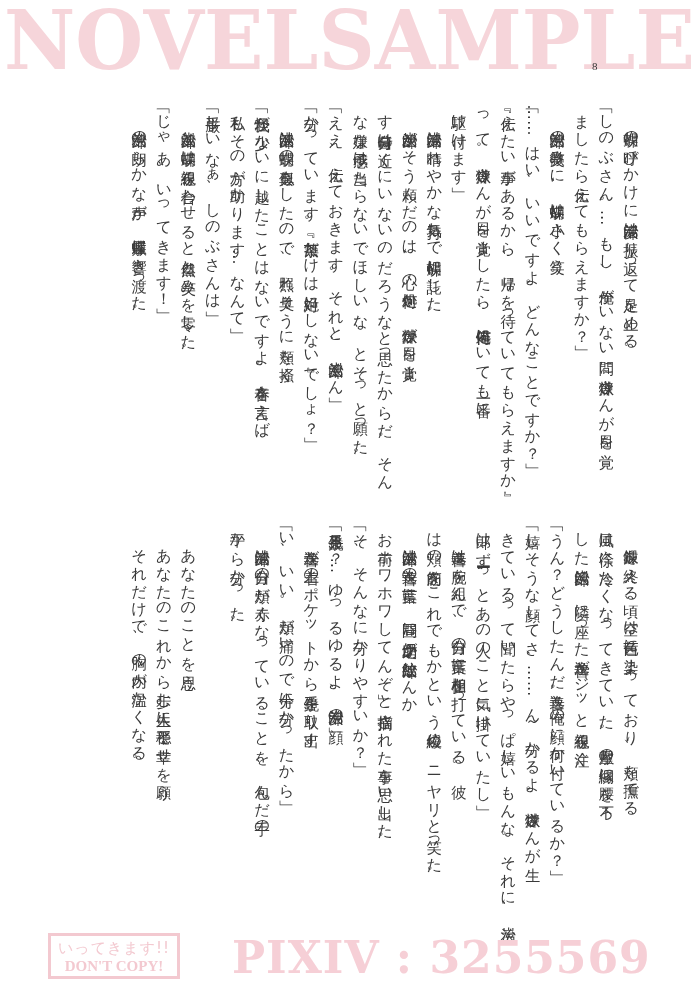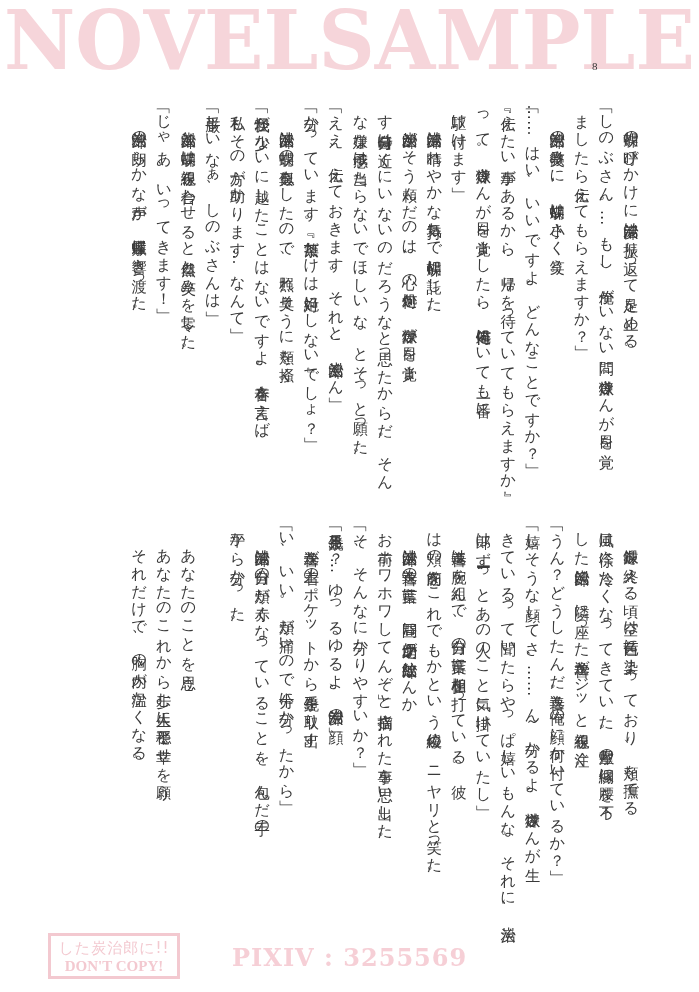--- a/index.html
+++ b/index.html
@@ -38,21 +38,21 @@
     position: absolute; left: 48px; top: 933px; width: 132px; height: 46px;
     border: 3px solid #f3c9d0; box-sizing: border-box;
     color: #f3c9d0; text-align: center; font-weight: bold;
     font-family: "DejaVu Serif", "Liberation Serif", serif;
     line-height: 18px; padding-top: 3px;
   }
   .wm-stamp .l1 { font-size: 15px; font-family: "DejaVu Sans", sans-serif; font-weight: normal; letter-spacing: 1px; display: block; }
   .wm-stamp .l2 { font-size: 15px; display: block; font-family: Liberation Serif, serif; }
   .wm-pixiv {
     position: absolute; left: 232px; top: 938px;
-    color: #f6cfd6; font-weight: bold; font-size: 24px; line-height: 40px;
+    color: #f6cfd6; font-weight: bold; font-size: 44px; line-height: 40px;
     font-family: "DejaVu Serif", "Liberation Serif", serif;
     letter-spacing: 1px;
   }
 </style>
 </head>
 <body>
 
 <div class="wm-top">
   <span>N</span>
   <span>O</span>
@@ -111,17 +111,17 @@
   <p>「い、いい。頬が痛いので十分に分かったから」</p>
   <p>　炭治郎は自分の頬が赤くなっていることを、包んだ手の</p>
   <p>平から分かった。</p>
   <p>　</p>
   <p>　あなたのことを思う。</p>
   <p>　あなたのこれから歩む人生に平穏と幸せを願う。</p>
   <p>　それだけで、胸の内が温かくなる。</p>
 </div>
 
 <div class="wm-stamp">
-  <span class="l1">した炭治郎に!!</span>
+  <span class="l1">いってきます!!</span>
   <span class="l2">DON'T COPY!</span>
 </div>
 
 <div class="wm-pixiv">PIXIV : 3255569</div>
 
 </body></html>

